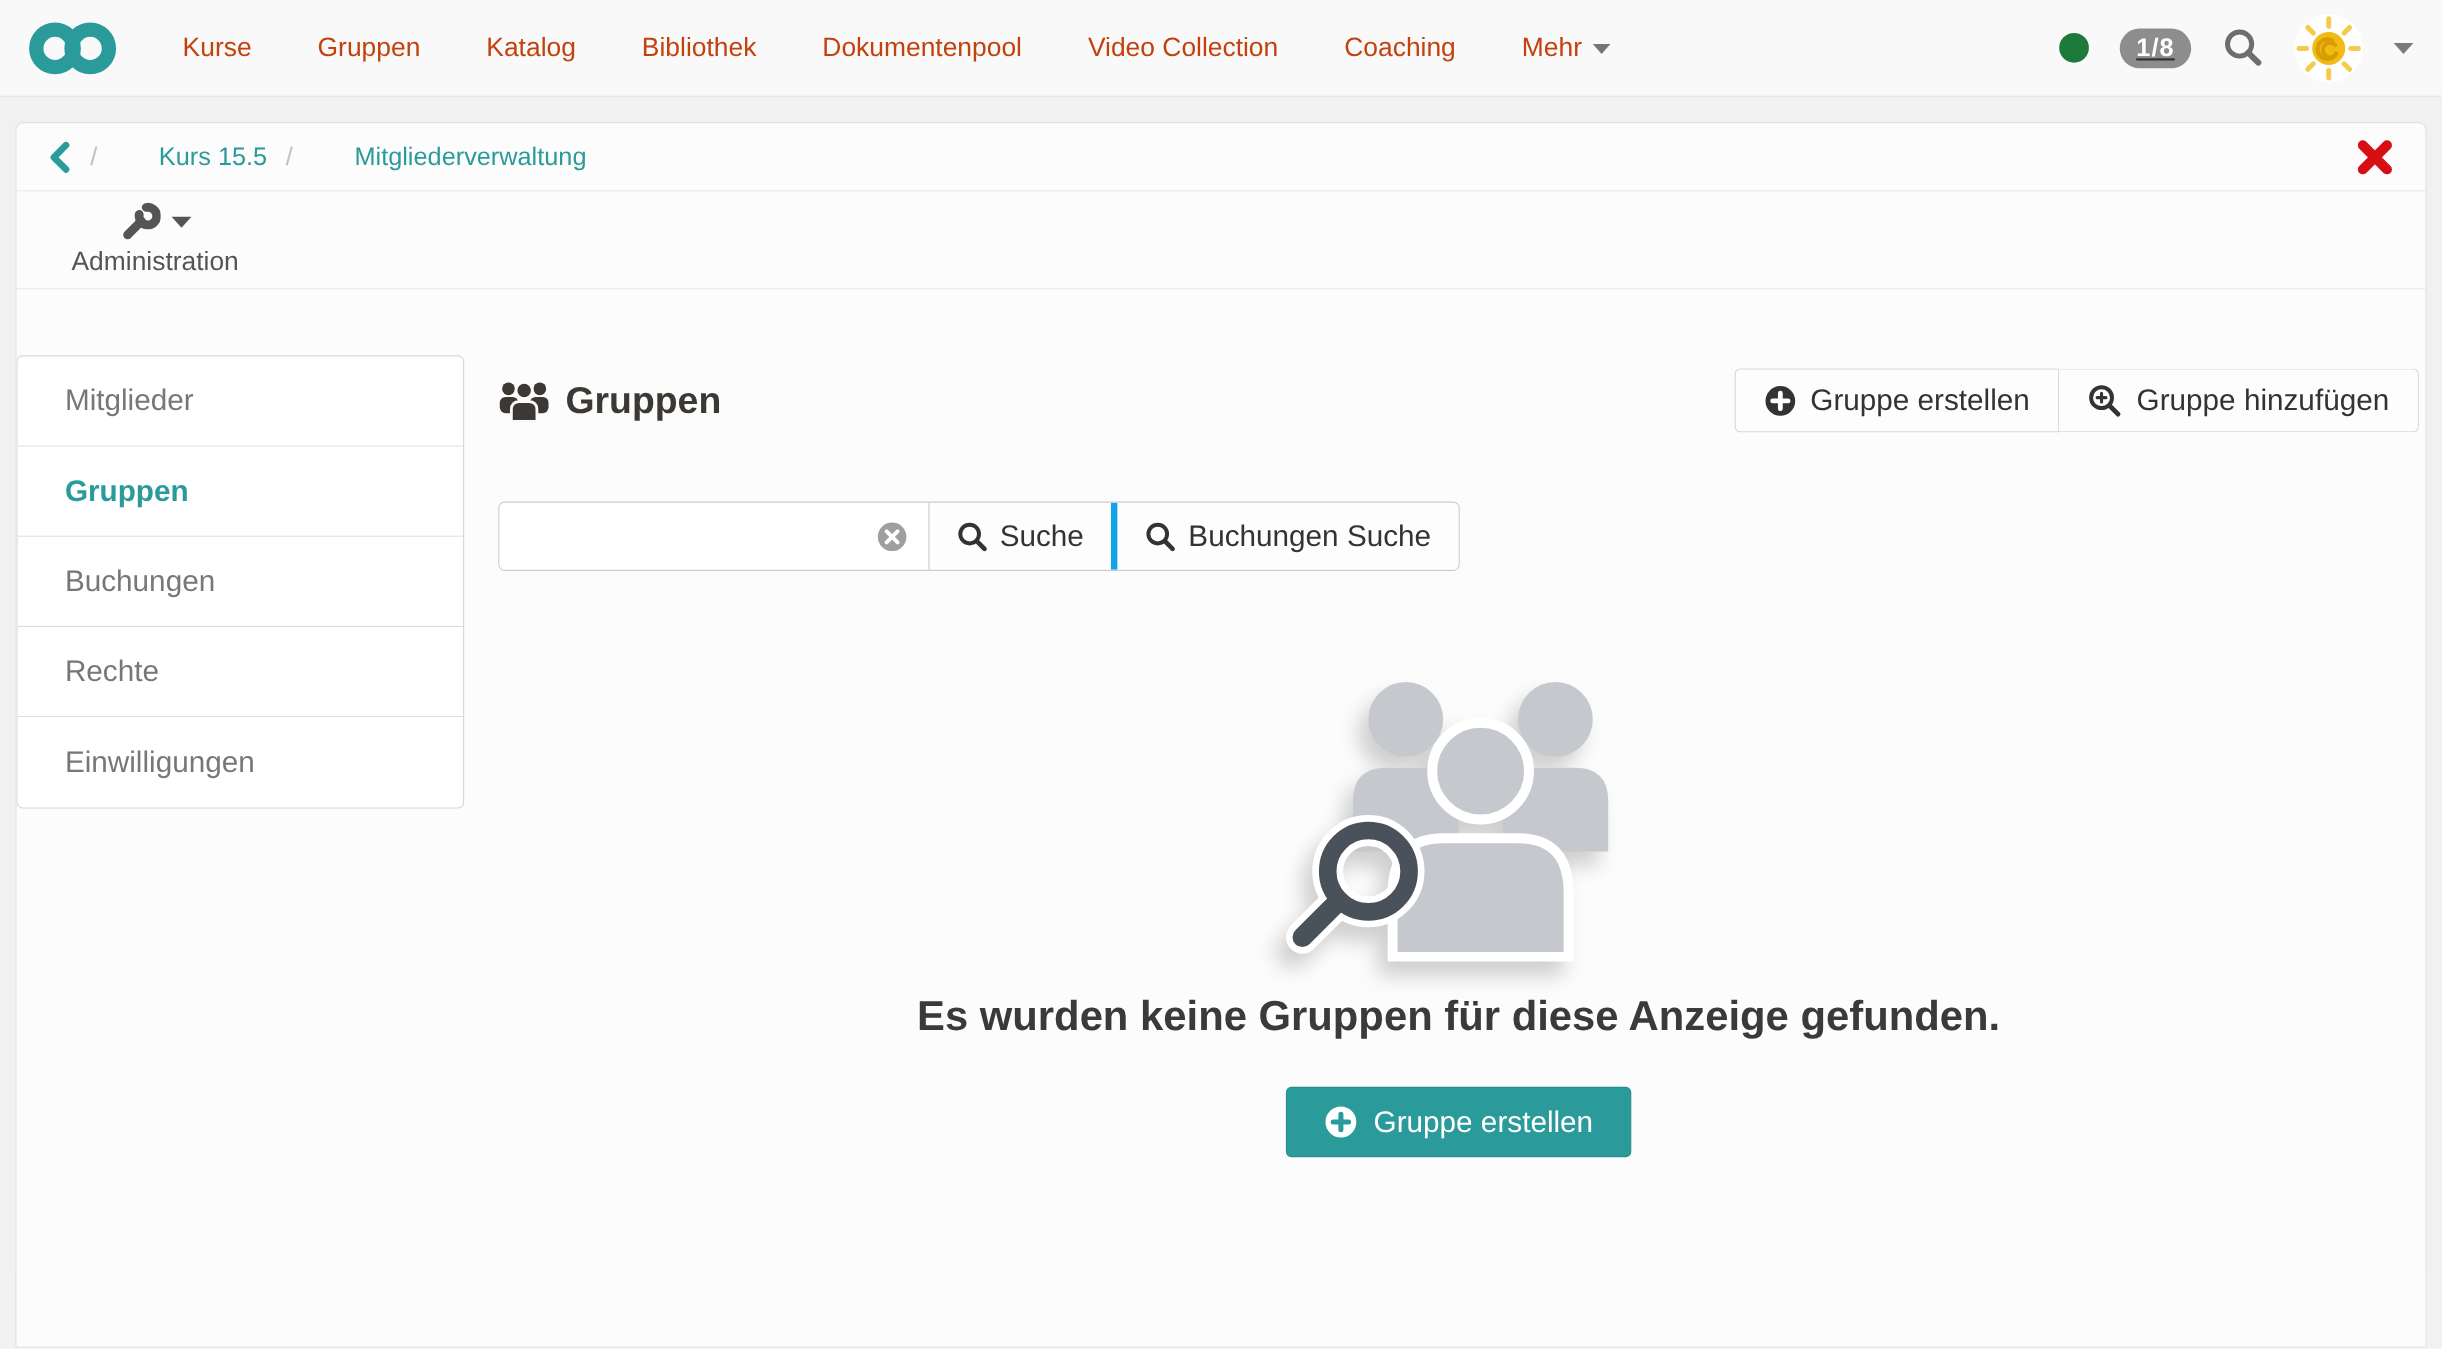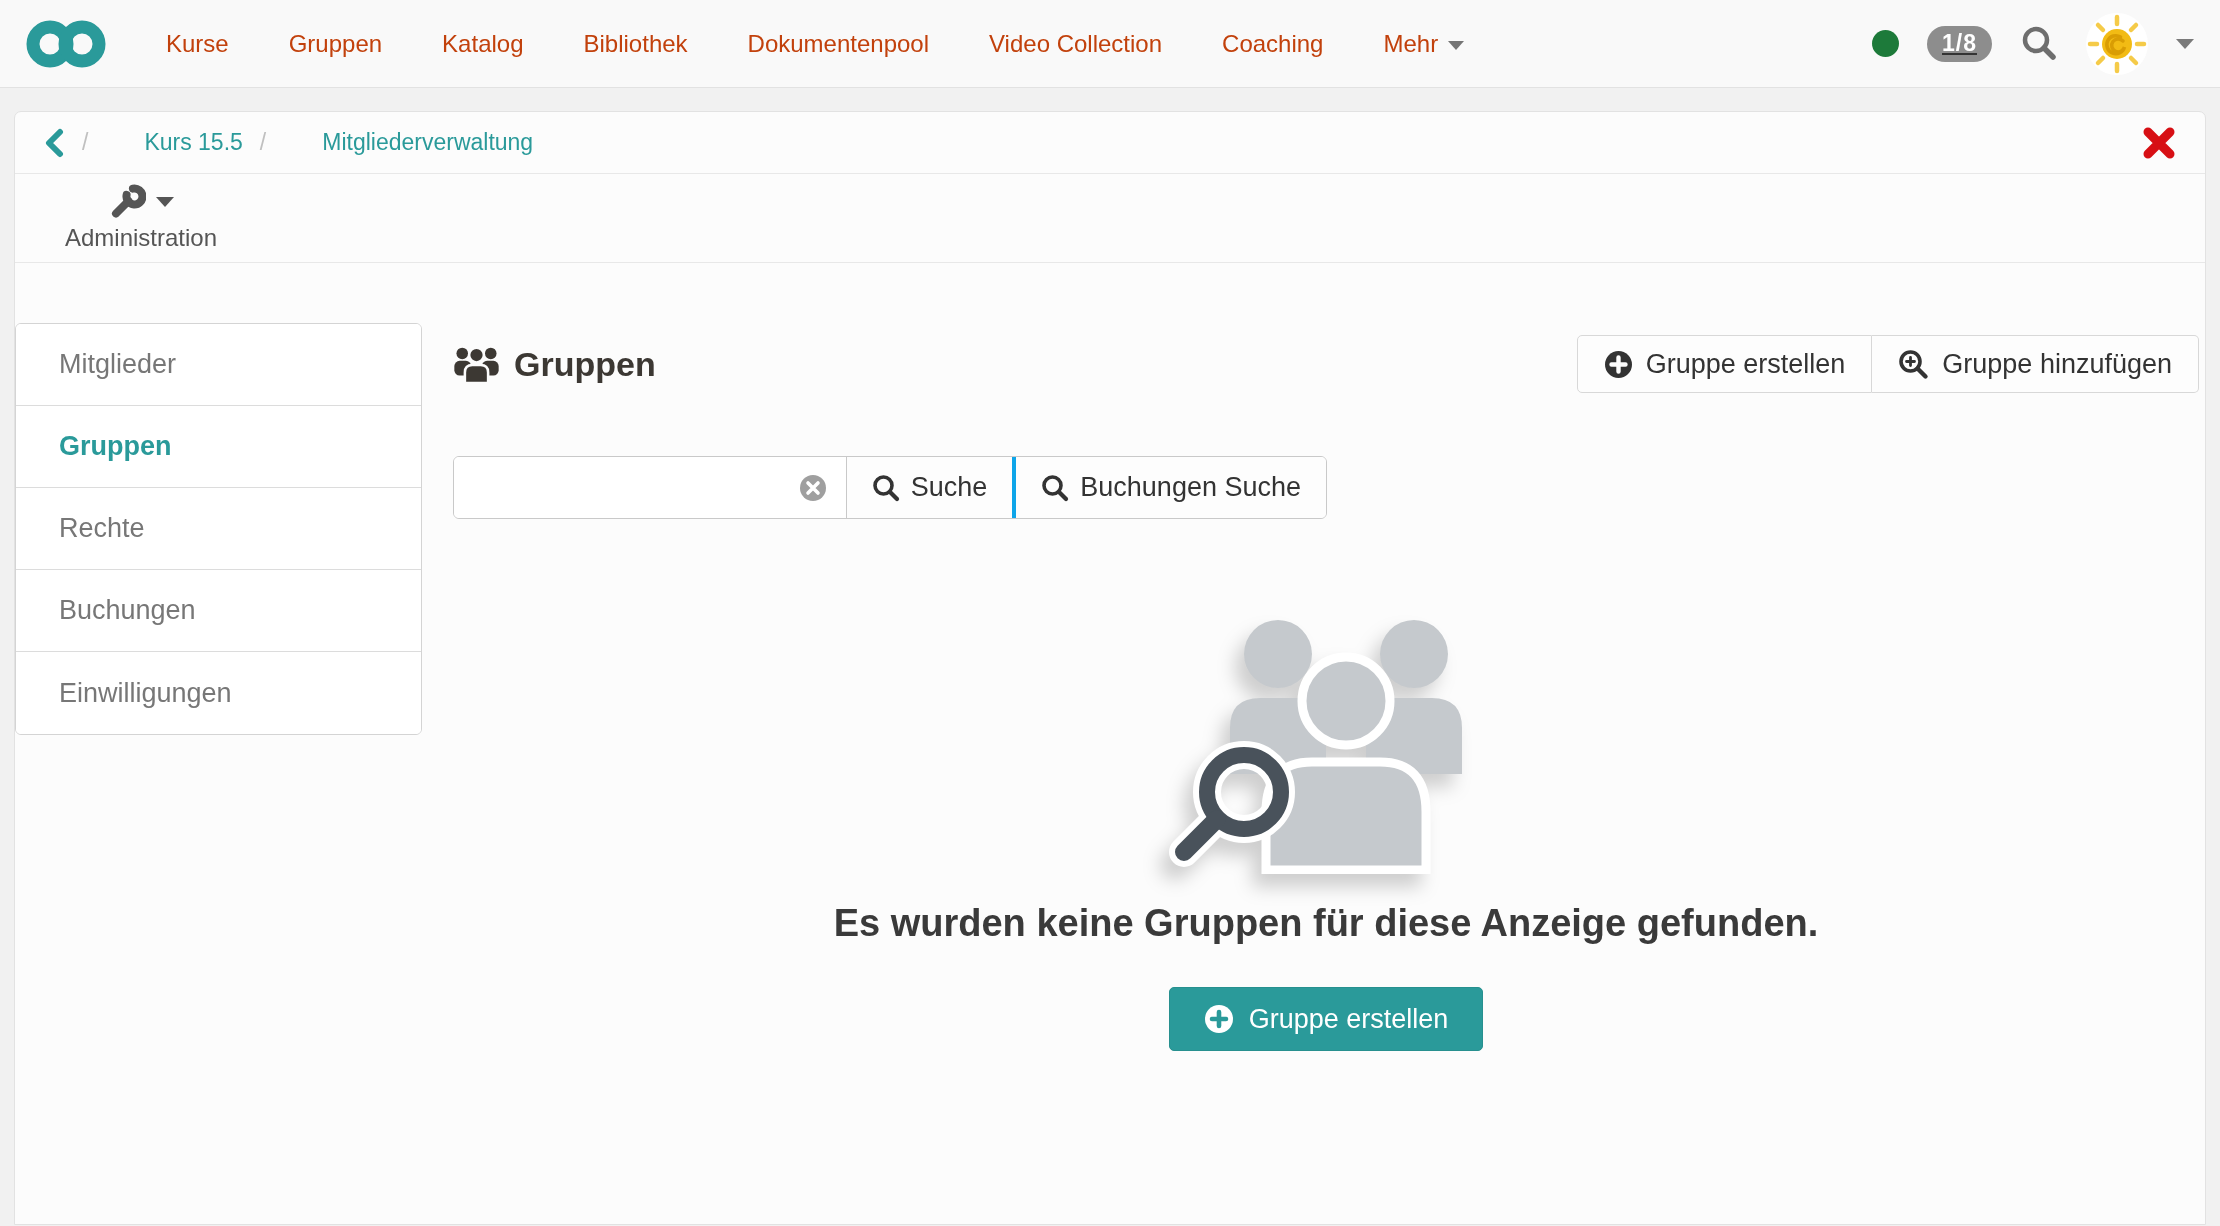--- a/index.html
+++ b/index.html
@@ -190,21 +190,21 @@
   .clear-icon {
     position: absolute; right: 18px; top: 50%;
     transform: translateY(-50%);
     cursor: pointer;
     display: flex;
   }
   .search-btn {
     display: flex; align-items: center; gap: 11px;
     background: #fdfdfd;
     border: none;
-    border-right: 4px solid #0ea5e9;
+    border-right: 6px solid #0ea5e9;
     font-size: 27px;
     color: #333;
     padding: 0 25px;
     cursor: pointer;
     font-family: inherit;
   }
   .search-btn:last-child { border-right: none; }
 
   
   .empty-state { text-align: center; margin-top: 85px; }
@@ -315,22 +315,22 @@
       </div>
       <span class="admin-label">Administration</span>
     </div>
   </div>
 
   <div class="content">
 
     <div class="sidebar">
       <div class="side-item">Mitglieder</div>
       <div class="side-item active">Gruppen</div>
+      <div class="side-item">Buchungen</div>
       <div class="side-item">Rechte</div>
-      <div class="side-item">Buchungen</div>
       <div class="side-item">Einwilligungen</div>
     </div>
 
     <div class="main">
 
       <div class="main-header">
         <div class="page-title">
           <svg width="47" height="38" viewBox="0 0 44 36">
             <g fill="#3c3833">
               <circle cx="8.5" cy="8" r="5.5"></circle>

